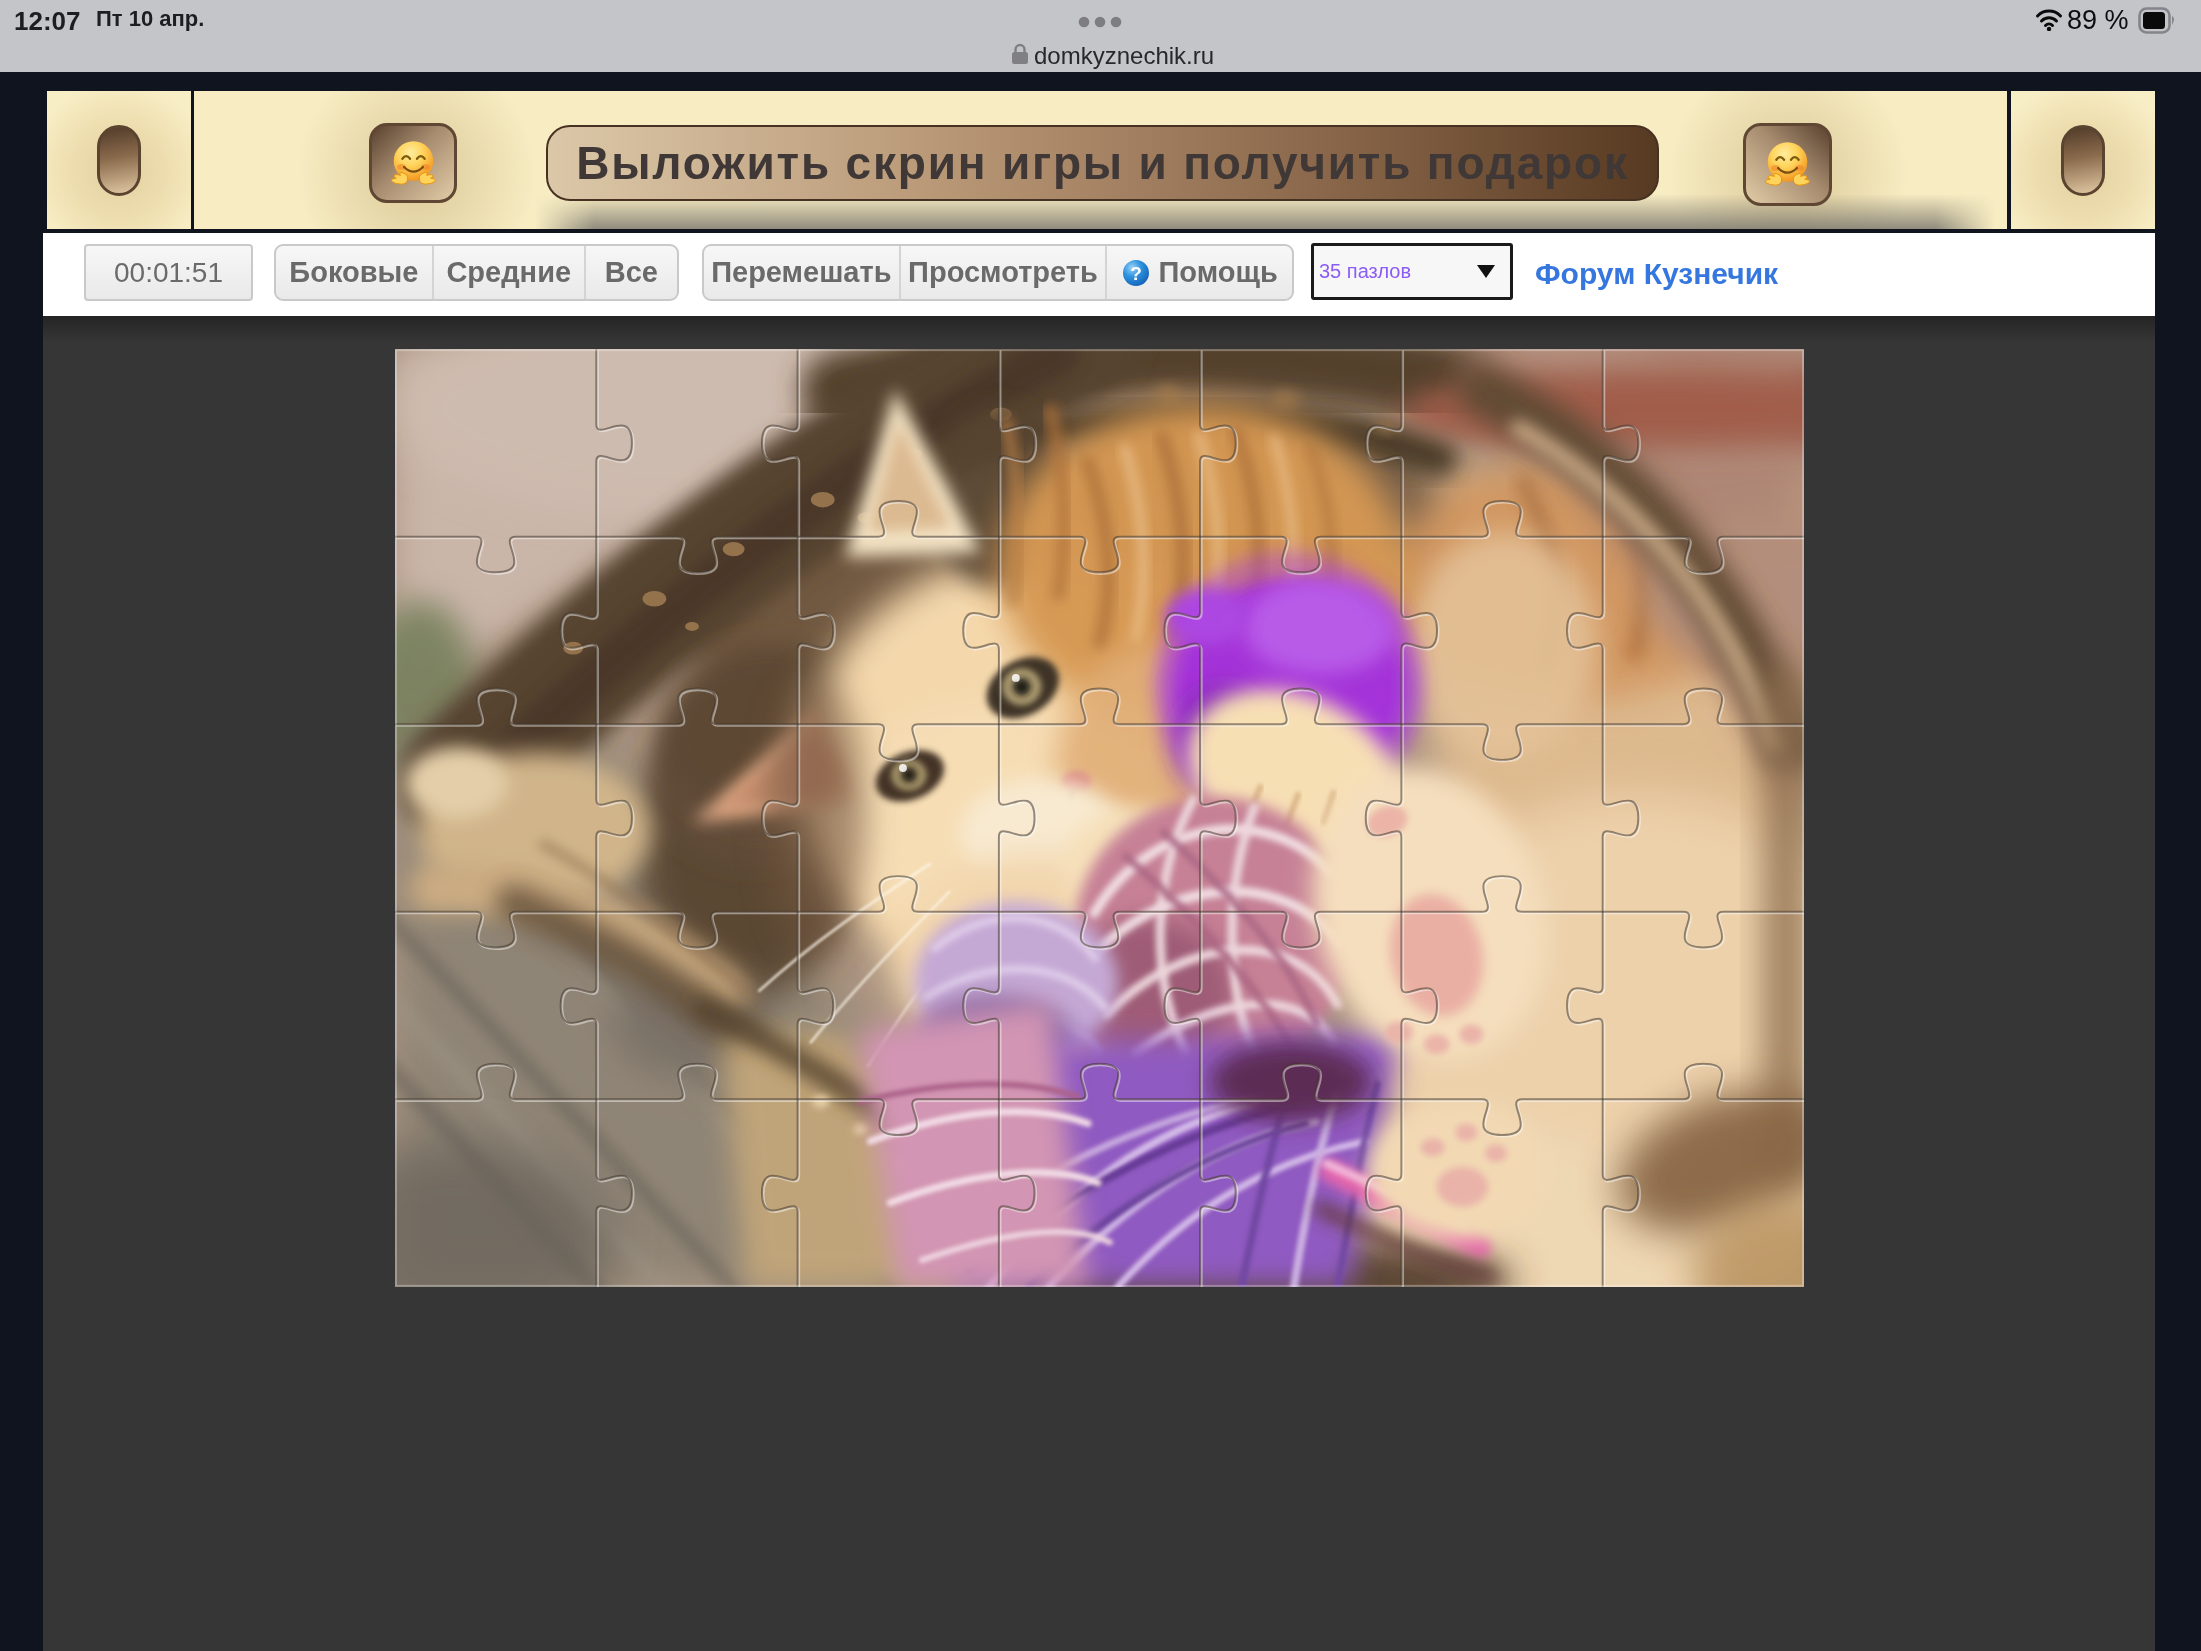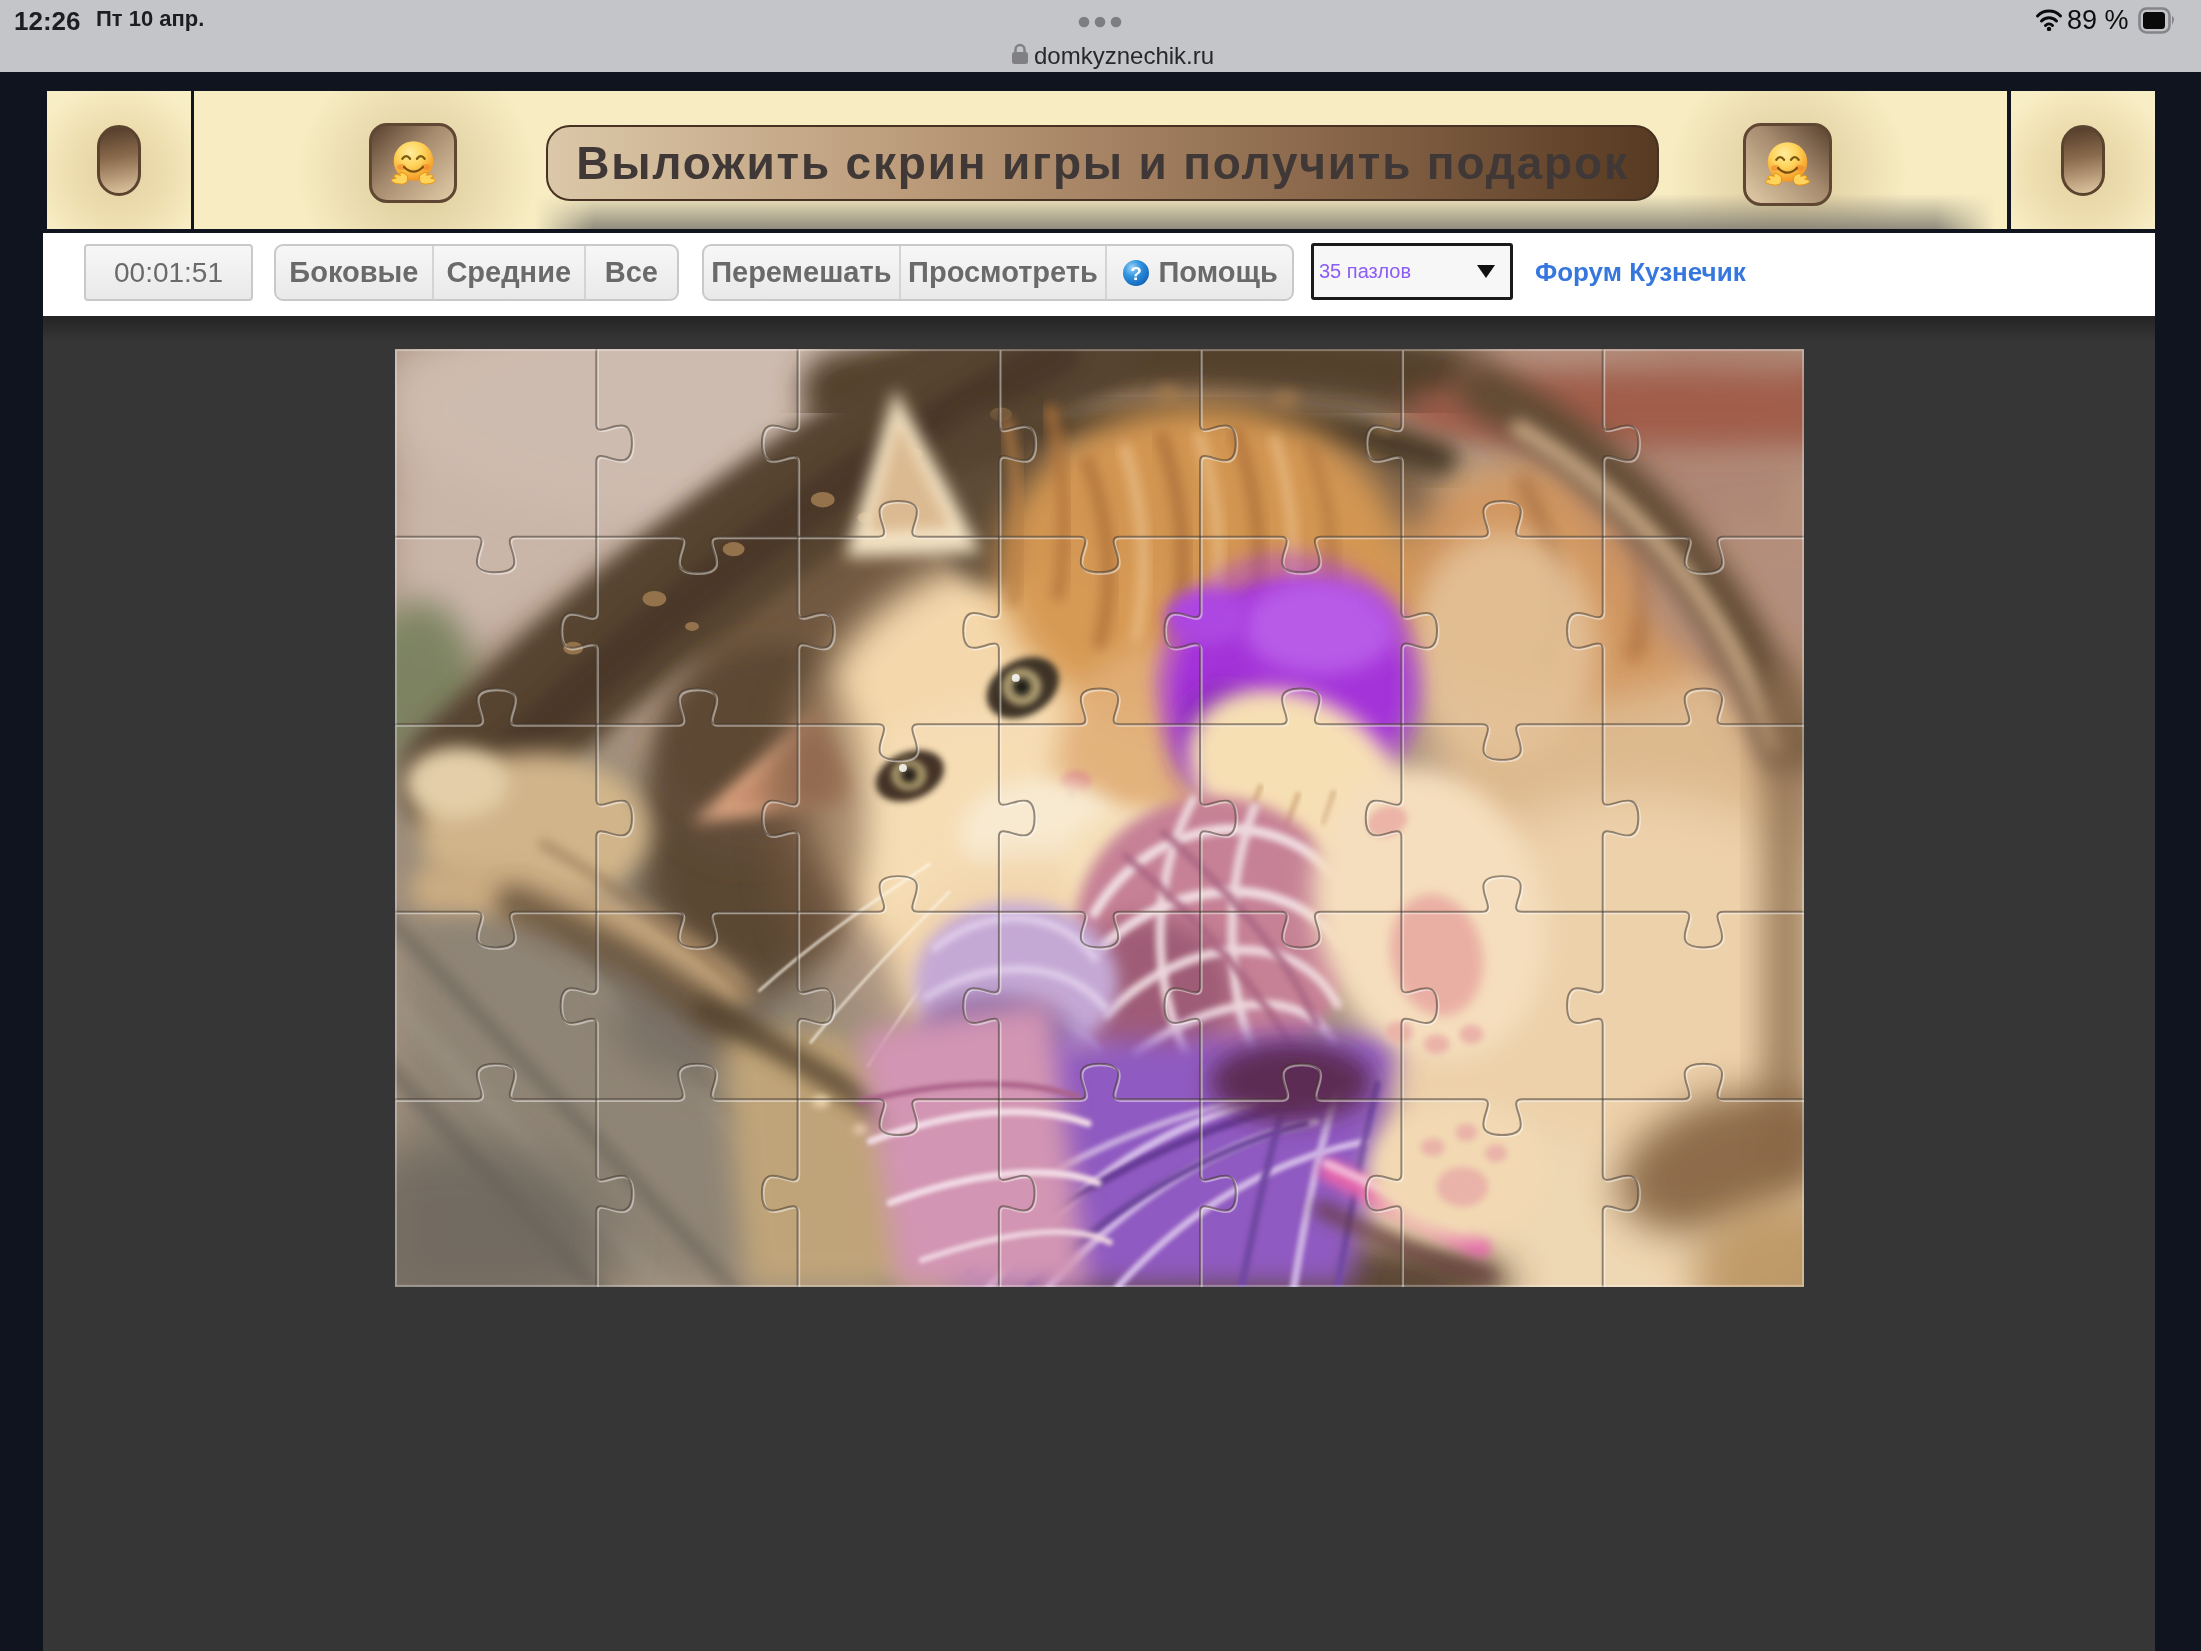--- a/index.html
+++ b/index.html
@@ -6,21 +6,21 @@
 .btn{position:absolute;box-sizing:border-box;border:2px solid #c9c9c9;border-radius:4px;background:linear-gradient(#f7f7f7,#e9e9e9);color:#6a6a6a;font-weight:normal;font-size:28px;text-align:center;display:flex;align-items:center;justify-content:center}
 .grp{position:absolute;box-sizing:border-box;border:2px solid #c9c9c9;border-radius:9px;background:linear-gradient(#f7f7f7,#e9e9e9);display:flex}
 .grp>div{color:#6a6a6a;font-weight:bold;font-size:29px;display:flex;align-items:center;justify-content:center;border-left:2px solid #d4d4d4;box-sizing:border-box}
 .grp>div:first-child{border-left:none}
 .pill{position:absolute;box-sizing:border-box;width:44px;height:71px;border-radius:22px;border:3px solid #5a4430;background:linear-gradient(170deg,#57402d 5%,#8a6a4c 45%,#e0c8a2 100%)}
 .ebtn{position:absolute;box-sizing:border-box;border-radius:18px;border:3px solid #5f4733;display:flex;align-items:center;justify-content:center}
 </style></head>
 <body>
 
 <div class="abs" style="left:0;top:0;width:2202px;height:72px;background:#c4c5c9"></div>
-<div class="abs" style="left:14px;top:6px;font-size:26px;font-weight:bold;color:#1e1e20">12:26</div>
+<div class="abs" style="left:14px;top:6px;font-size:26px;font-weight:bold;color:#1e1e20">12:07</div>
 <div class="abs" style="left:96px;top:6px;font-size:22px;font-weight:bold;color:#1e1e20">Пт 10 апр.</div>
 <div class="abs" style="left:1078px;top:14px">
  <svg width="48" height="12" viewBox="0 0 48 12">
       <circle cx="6" cy="6" r="5.3" fill="#7e7e82"></circle>
       <circle cx="22" cy="6" r="5.3" fill="#7e7e82"></circle>
       <circle cx="38" cy="6" r="5.3" fill="#7e7e82"></circle>
     </svg>
 </div>
 <div class="abs" style="left:1010px;top:43px">
  <svg width="20" height="22" viewBox="0 0 20 22">
@@ -128,21 +128,21 @@
         <circle cx="14" cy="14" r="13" fill="url(#qg)"></circle>
         <text x="14" y="21" text-anchor="middle" font-size="19" font-weight="bold" fill="#ffffff" font-family="Liberation Sans,sans-serif">?</text>
       </svg>Помощь</div>
 </div>
 <div class="abs" style="left:1311px;top:243px;width:202px;height:57px;box-sizing:border-box;border:3px solid #1a1a1a;border-radius:3px;background:#f7f7f7;display:flex;align-items:center">
   <span style="font-size:20px;color:#8b5cf6;margin-left:5px;flex:1">35 пазлов</span>
   <svg width="20" height="15" viewBox="0 0 20 15" style="margin-right:14px">
       <path d="M 1 1 L 19 1 L 10 14 Z" fill="#111"></path>
     </svg>
 </div>
-<div class="abs" style="left:1535px;top:257px;font-size:26px;font-weight:bold;color:#3577de">Форум Кузнечик</div>
+<div class="abs" style="left:1535px;top:257px;font-size:30px;font-weight:bold;color:#3577de">Форум Кузнечик</div>
 
 <div class="abs" style="left:43px;top:316px;width:2112px;height:1336px;background:#363636"></div>
 <div class="abs" style="left:43px;top:316px;width:2112px;height:26px;background:linear-gradient(to bottom,#242424,#363636)"></div>
 <div class="abs" style="left:395px;top:349px;width:1409px;height:938px">
     <svg width="1409" height="938" viewBox="0 0 1423 947" style="display:block">
 <defs>
 <filter id="b1" x="-30%" y="-30%" width="160%" height="160%">
           <feGaussianBlur stdDeviation="1"></feGaussianBlur>
         </filter>
 <filter id="b2" x="-30%" y="-30%" width="160%" height="160%">

